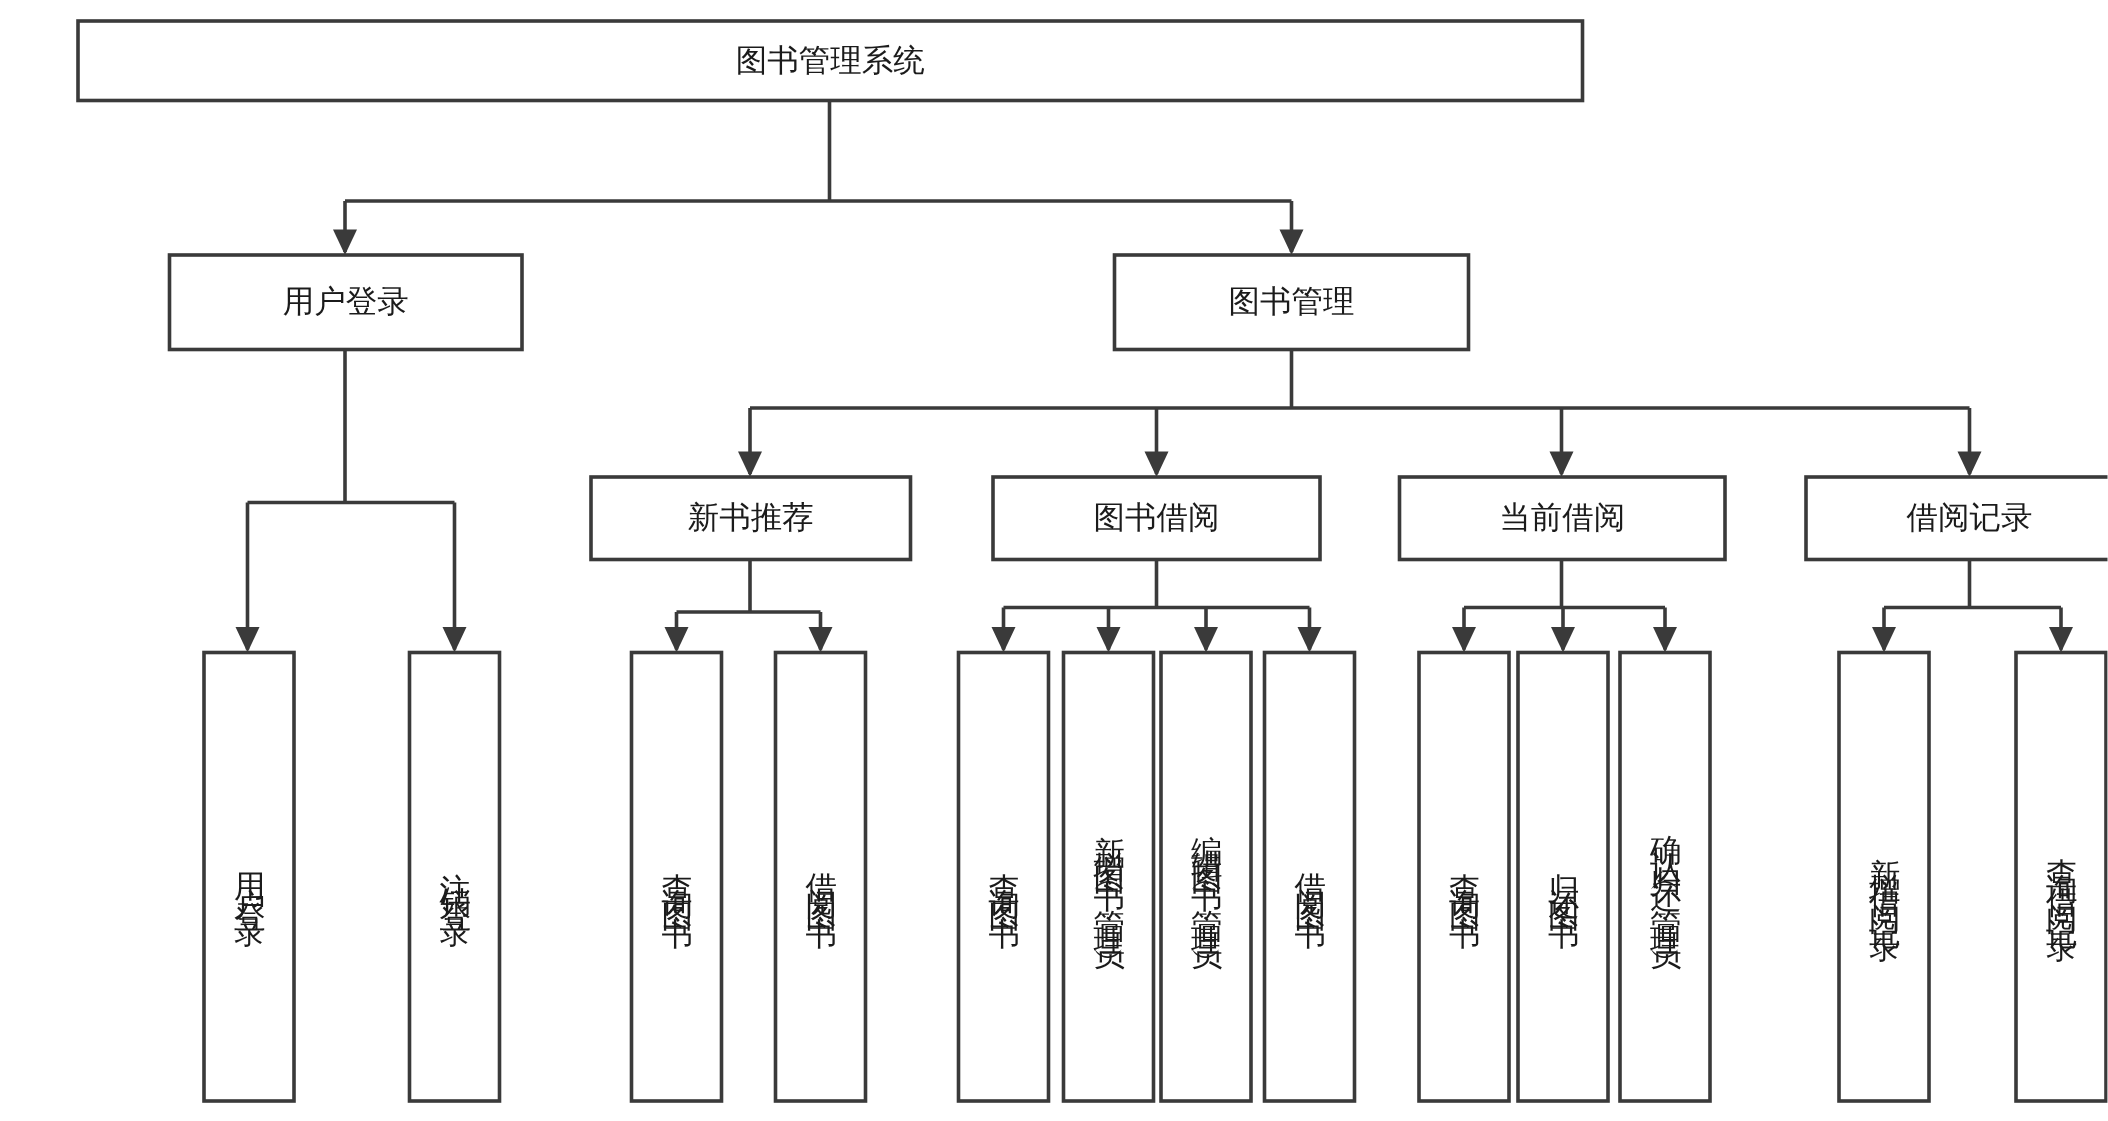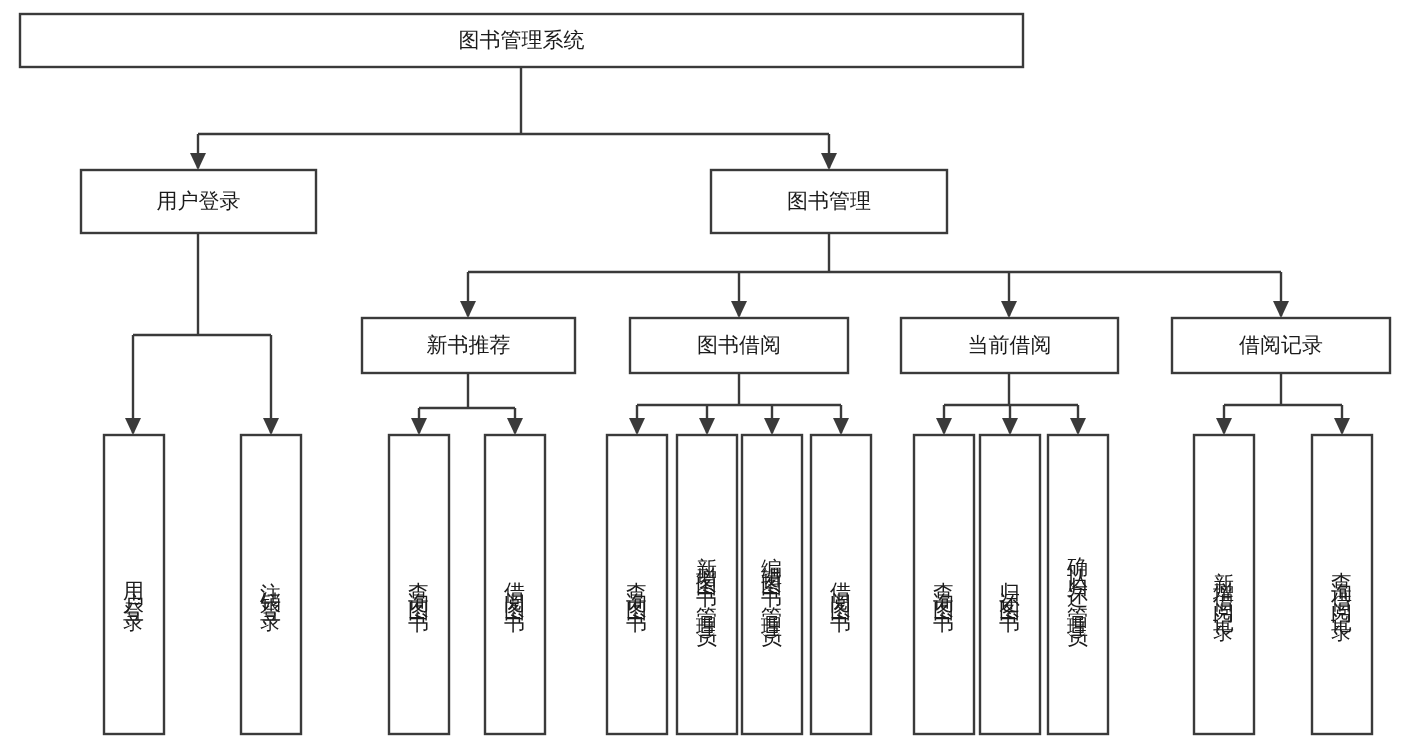--- a/index.html
+++ b/index.html
@@ -12,20 +12,21 @@
     height: 747px;
     font-family: "Liberation Sans", sans-serif;
     overflow: hidden;
     position: relative;
   }
   #diagram-root {
     position: relative;
     width: 1152px;
     height: 747px;
     background: #ffffff;
+    margin-left: 32px;
   }
   svg.diagram {
     position: absolute;
     left: 0;
     top: 0;
     width: 1405px;
     height: 747px;
     display: block;
   }
   .node-rect {

